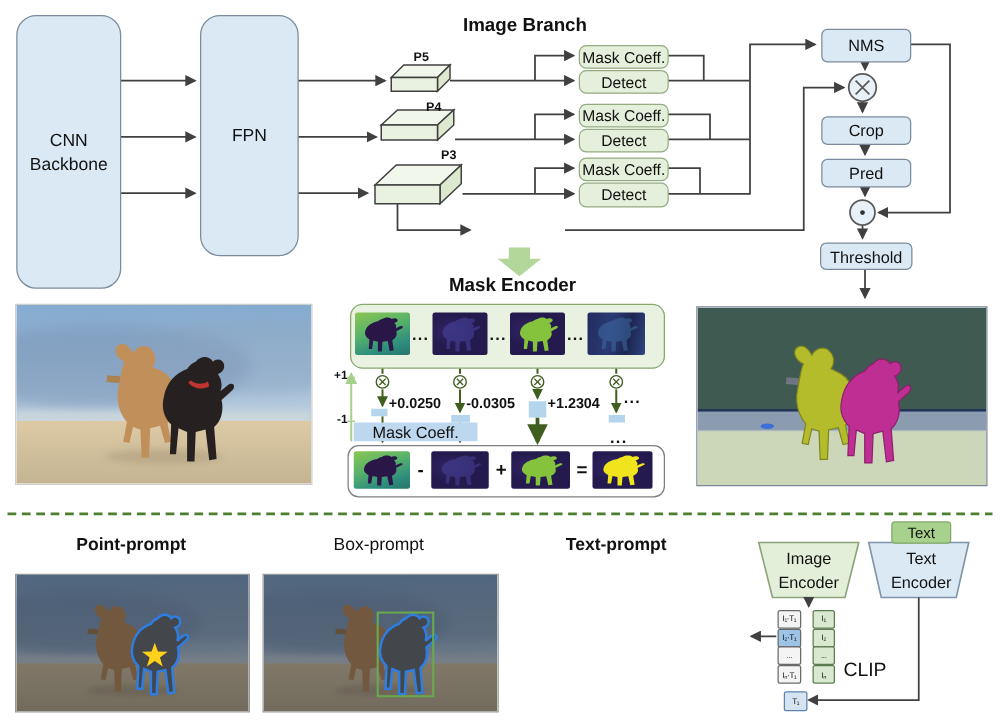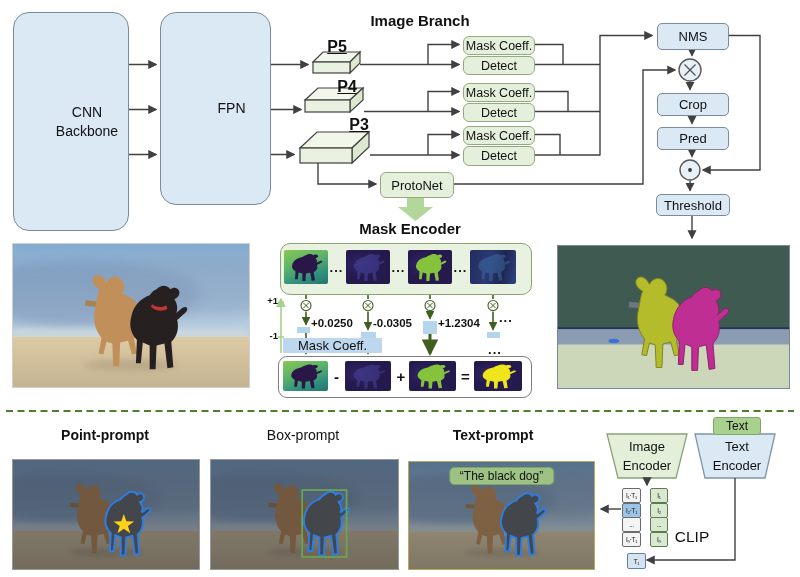--- a/index.html
+++ b/index.html
@@ -2,24 +2,24 @@
 <html><head>
 <meta charset="utf-8">
 <style>
   html,body{margin:0;padding:0;background:#ffffff;}
   #stage{position:relative;width:800px;height:577px;background:#ffffff;overflow:hidden;
          font-family:"Liberation Sans", sans-serif;color:#111;}
   .abs{position:absolute;}
   .preline{white-space:pre-line;}
   .ctr{display:flex;align-items:center;justify-content:center;text-align:center;}
   .bluebox{background:#dbe9f5;border:1.2px solid #7b8b9b;border-radius:5px;font-size:13px;}
-  .bigblue{border-radius:16px;font-size:14px;line-height:1.35;padding-left:32px;}
+  .bigblue{border-radius:16px;font-size:14px;line-height:1.35;}
   .greenbox{background:#e5f0dc;border:1.2px solid #93ab80;border-radius:6px;font-size:12.5px;}
   .title{font-weight:bold;font-size:15px;}
-  .plabel{font-weight:bold;font-size:16px;text-decoration:underline;}
+  .plabel{font-weight:bold;font-size:10px;}
   .dots{font-weight:bold;font-size:13px;letter-spacing:1px;}
   .coef{font-weight:bold;font-size:11.5px;}
   .axislab{font-weight:bold;font-size:9.5px;text-align:right;}
   .op{font-weight:bold;font-size:15px;}
   .mimg{position:absolute;overflow:hidden;border-radius:2px;}
   .mimg svg{position:absolute;inset:0;width:100%;height:100%;}
   .m-green{background:linear-gradient(160deg,#8ac653 0%,#5ab36a 40%,#2e8e7d 75%,#27756a 100%);}
   .m-dark{background:radial-gradient(60% 55% at 32% 42%, #322566 0%, #241a4e 70%);}
   .m-blue{background:linear-gradient(100deg,#222c5e 0%,#2a3a74 40%,#1d2650 70%,#2e4480 100%);}
   .photo{position:absolute;overflow:hidden;}
@@ -213,21 +213,20 @@
   <div class="abs plabel ctr" style="left:334px;top:80px;width:26px;height:13px">P4</div>
   <div class="abs plabel ctr" style="left:346px;top:118px;width:26px;height:13px">P3</div>
 
   <div class="abs ctr greenbox" style="left:463px;top:36px;width:70px;height:17px">Mask Coeff.</div>
   <div class="abs ctr greenbox" style="left:463px;top:56px;width:70px;height:17px">Detect</div>
   <div class="abs ctr greenbox" style="left:463px;top:83px;width:70px;height:17px">Mask Coeff.</div>
   <div class="abs ctr greenbox" style="left:463px;top:103px;width:70px;height:17px">Detect</div>
   <div class="abs ctr greenbox" style="left:463px;top:126px;width:70px;height:17px">Mask Coeff.</div>
   <div class="abs ctr greenbox" style="left:463px;top:146px;width:70px;height:18px">Detect</div>
 
-  <div class="abs ctr greenbox" style="left:380px;top:172px;width:72px;height:24px;font-size:13px">ProtoNet</div>
 
   <div class="abs ctr bluebox" style="left:657px;top:23px;width:70px;height:25px">NMS</div>
   <div class="abs ctr bluebox" style="left:657px;top:93px;width:70px;height:21px">Crop</div>
   <div class="abs ctr bluebox" style="left:657px;top:127px;width:70px;height:21px">Pred</div>
   <div class="abs ctr bluebox" style="left:656px;top:194px;width:72px;height:20px">Threshold</div>
 
   <div class="abs title ctr" style="left:352px;top:219px;width:116px;height:18px">Mask Encoder</div>
 
   <div class="abs" style="left:280px;top:243px;width:250px;height:50px;background:#e9f2e1;
        border:1.5px solid #86a86d;border-radius:10px"></div>
@@ -343,32 +342,20 @@
       <use href="#p-stick" fill="#a8824f"></use>
       <use href="#p-dog1" fill="#c1905a"></use>
       <use href="#p-dog2" fill="#262120"></use>
       <rect x="0" y="0" width="240" height="145" fill="#10141c" opacity="0.45"></rect>
       <use href="#p-dog2" fill="#4a4f55" opacity="0.85"></use>
       <use href="#p-dog2" fill="none" stroke="#2e7de0" stroke-width="2.6"></use>
       <rect x="117" y="40" width="57" height="89" fill="none" stroke="#6aa84f" stroke-width="2.2"></rect>
     </svg>
   </div>
 
-  <div class="photo" style="left:408px;top:461px;width:185px;height:107px;border:1px solid #b8a95e">
-    <svg viewBox="0 0 240 145" preserveAspectRatio="none">
-      <use href="#beach"></use>
-      <use href="#p-stick" fill="#a8824f"></use>
-      <use href="#p-dog1" fill="#c1905a"></use>
-      <use href="#p-dog2" fill="#262120"></use>
-      <rect x="0" y="0" width="240" height="145" fill="#10141c" opacity="0.38"></rect>
-      <use href="#p-dog2" fill="#4a4f55" opacity="0.85"></use>
-      <use href="#p-dog2" fill="none" stroke="#2e7de0" stroke-width="2.6"></use>
-    </svg>
-    <div class="pill">“The black dog”</div>
-  </div>
 
   <div class="abs ctr" style="left:713px;top:417px;width:46px;height:16px;background:#a9d18e;
        border:1px solid #7fa866;border-radius:3px;font-size:12px">Text</div>
 
   <div class="abs ctr preline" style="left:605px;top:437px;width:84px;height:40px;font-size:13px;line-height:1.45">Image
 Encoder</div>
   <div class="abs ctr preline" style="left:697px;top:437px;width:80px;height:40px;font-size:13px;line-height:1.45">Text
 Encoder</div>
 
   <div class="cell cell-gray" style="left:622px;top:488px;width:17px;height:13px">I₁·T₁</div>

